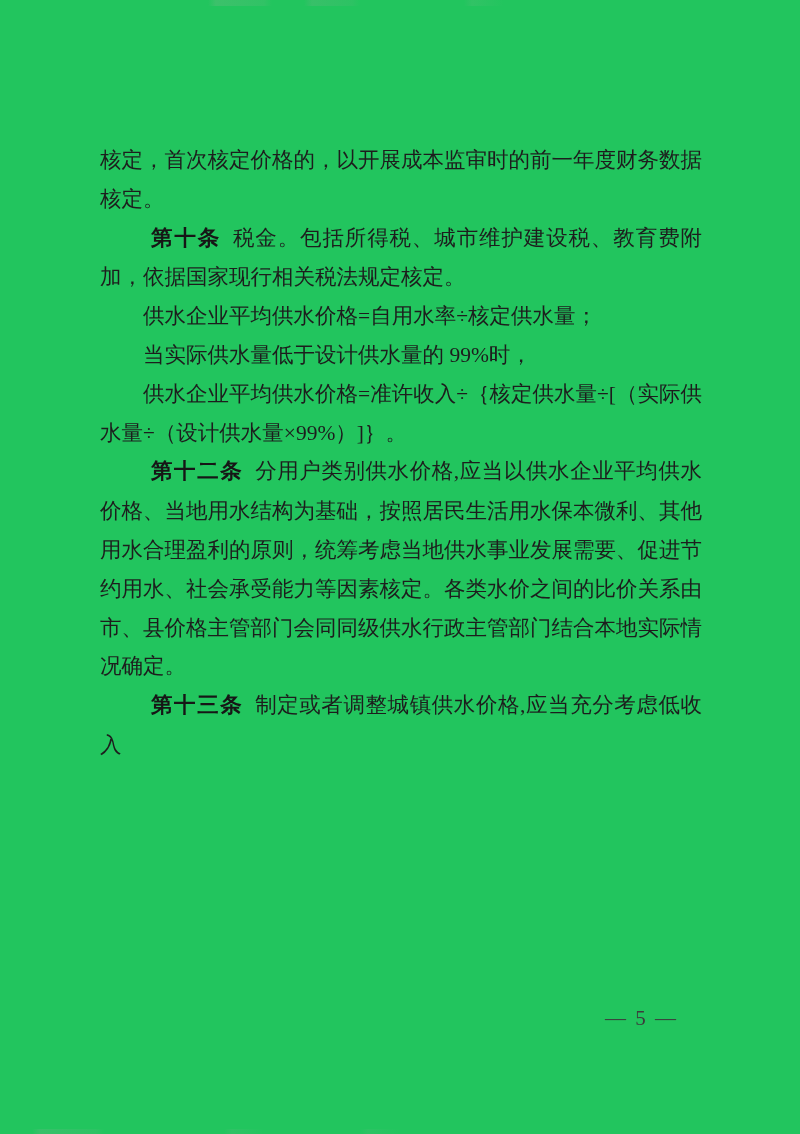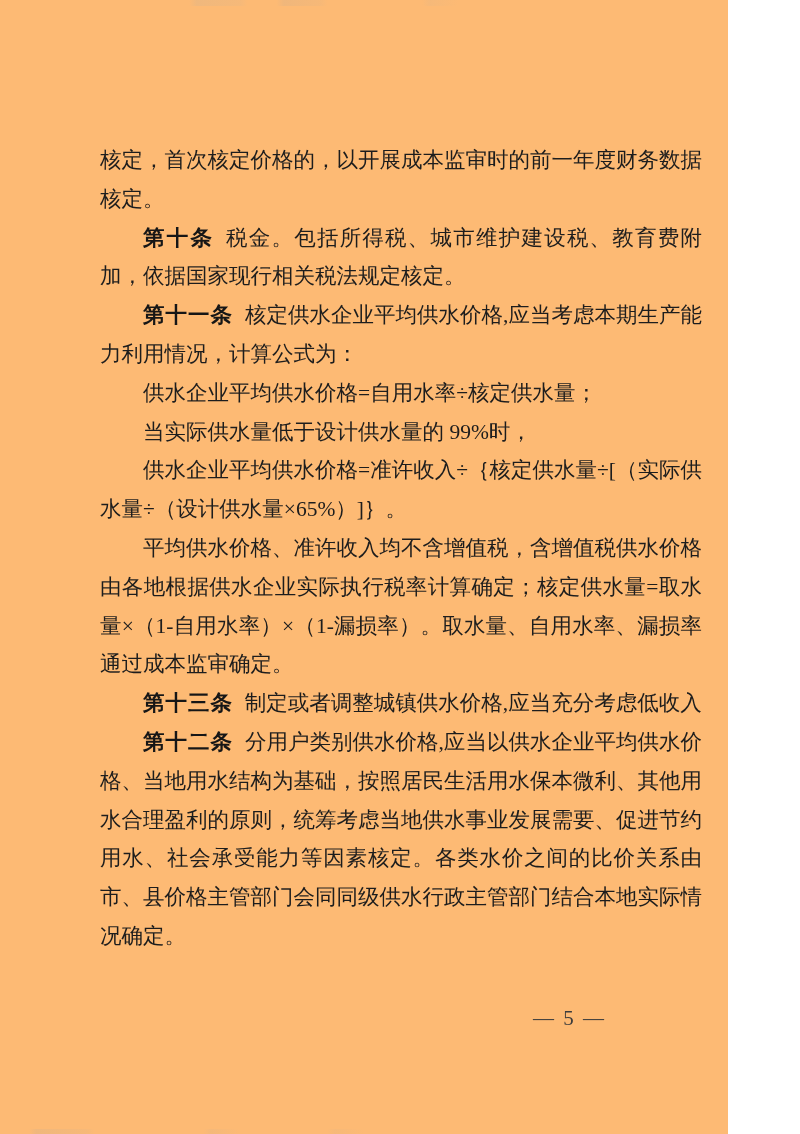--- a/index.html
+++ b/index.html
@@ -2,23 +2,23 @@
 <html><head>
 <meta charset="utf-8">
 <style>
   html, body {
     margin: 0;
     padding: 0;
     background: #ffffff;
   }
   .page {
     position: relative;
-    width: 728px;
+    width: 800px;
     height: 1134px;
-    background: #fdba74;
+    background: #22c55e;
     overflow: hidden;
     font-family: "Liberation Serif", "DejaVu Serif", serif;
   }
   
   .scan-top {
     position: absolute;
     top: 0; left: 0; right: 0;
     height: 6px;
     background: linear-gradient(90deg,
       transparent 0%, transparent 26%,
@@ -51,47 +51,46 @@
     text-align: justify;
   }
   .para {
     margin: 0;
     padding: 0;
   }
   .para.indent {
     text-indent: 2em;
   }
   .lead {
-    font-family: Liberation Sans, sans-serif;
+    font-family: Liberation Mono, monospace;
     font-weight: 700;
     letter-spacing: 1px;
     margin-right: 0.55em;
     color: #161616;
+    margin-left: 8px;
   }
   .footer {
     position: absolute;
     top: 1006px;
     right: 122px;
     font-size: 21px;
     letter-spacing: 2px;
     color: #3c3c3c;
     font-family: "Liberation Serif", "DejaVu Serif", serif;
   }
 </style>
 </head>
 <body>
 
 <div class="page">
   <div class="scan-top"></div>
   <div class="content">
       <p class="para">核定，首次核定价格的，以开展成本监审时的前一年度财务数据核定。</p>
       <p class="para indent"><span class="lead">第十条</span>税金。包括所得税、城市维护建设税、教育费附加，依据国家现行相关税法规定核定。</p>
-      <p class="para indent"><span class="lead">第十一条</span>核定供水企业平均供水价格,应当考虑本期生产能力利用情况，计算公式为：</p>
       <p class="para indent">供水企业平均供水价格=自用水率÷核定供水量；</p>
       <p class="para indent">当实际供水量低于设计供水量的 99%时，</p>
-      <p class="para indent">供水企业平均供水价格=准许收入÷｛核定供水量÷[（实际供水量÷（设计供水量×65%）]｝。</p>
-      <p class="para indent">平均供水价格、准许收入均不含增值税，含增值税供水价格由各地根据供水企业实际执行税率计算确定；核定供水量=取水量×（1-自用水率）×（1-漏损率）。取水量、自用水率、漏损率通过成本监审确定。</p>
+      <p class="para indent">供水企业平均供水价格=准许收入÷｛核定供水量÷[（实际供水量÷（设计供水量×99%）]｝。</p>
+      <p class="para indent"><span class="lead">第十二条</span>分用户类别供水价格,应当以供水企业平均供水价格、当地用水结构为基础，按照居民生活用水保本微利、其他用水合理盈利的原则，统筹考虑当地供水事业发展需要、促进节约用水、社会承受能力等因素核定。各类水价之间的比价关系由市、县价格主管部门会同同级供水行政主管部门结合本地实际情况确定。</p>
       <p class="para indent"><span class="lead">第十三条</span>制定或者调整城镇供水价格,应当充分考虑低收入</p>
-      <p class="para indent"><span class="lead">第十二条</span>分用户类别供水价格,应当以供水企业平均供水价格、当地用水结构为基础，按照居民生活用水保本微利、其他用水合理盈利的原则，统筹考虑当地供水事业发展需要、促进节约用水、社会承受能力等因素核定。各类水价之间的比价关系由市、县价格主管部门会同同级供水行政主管部门结合本地实际情况确定。</p>
     </div>
   <div class="footer">— 5 —</div>
   <div class="scan-bottom"></div>
 </div>
 
 </body></html>

